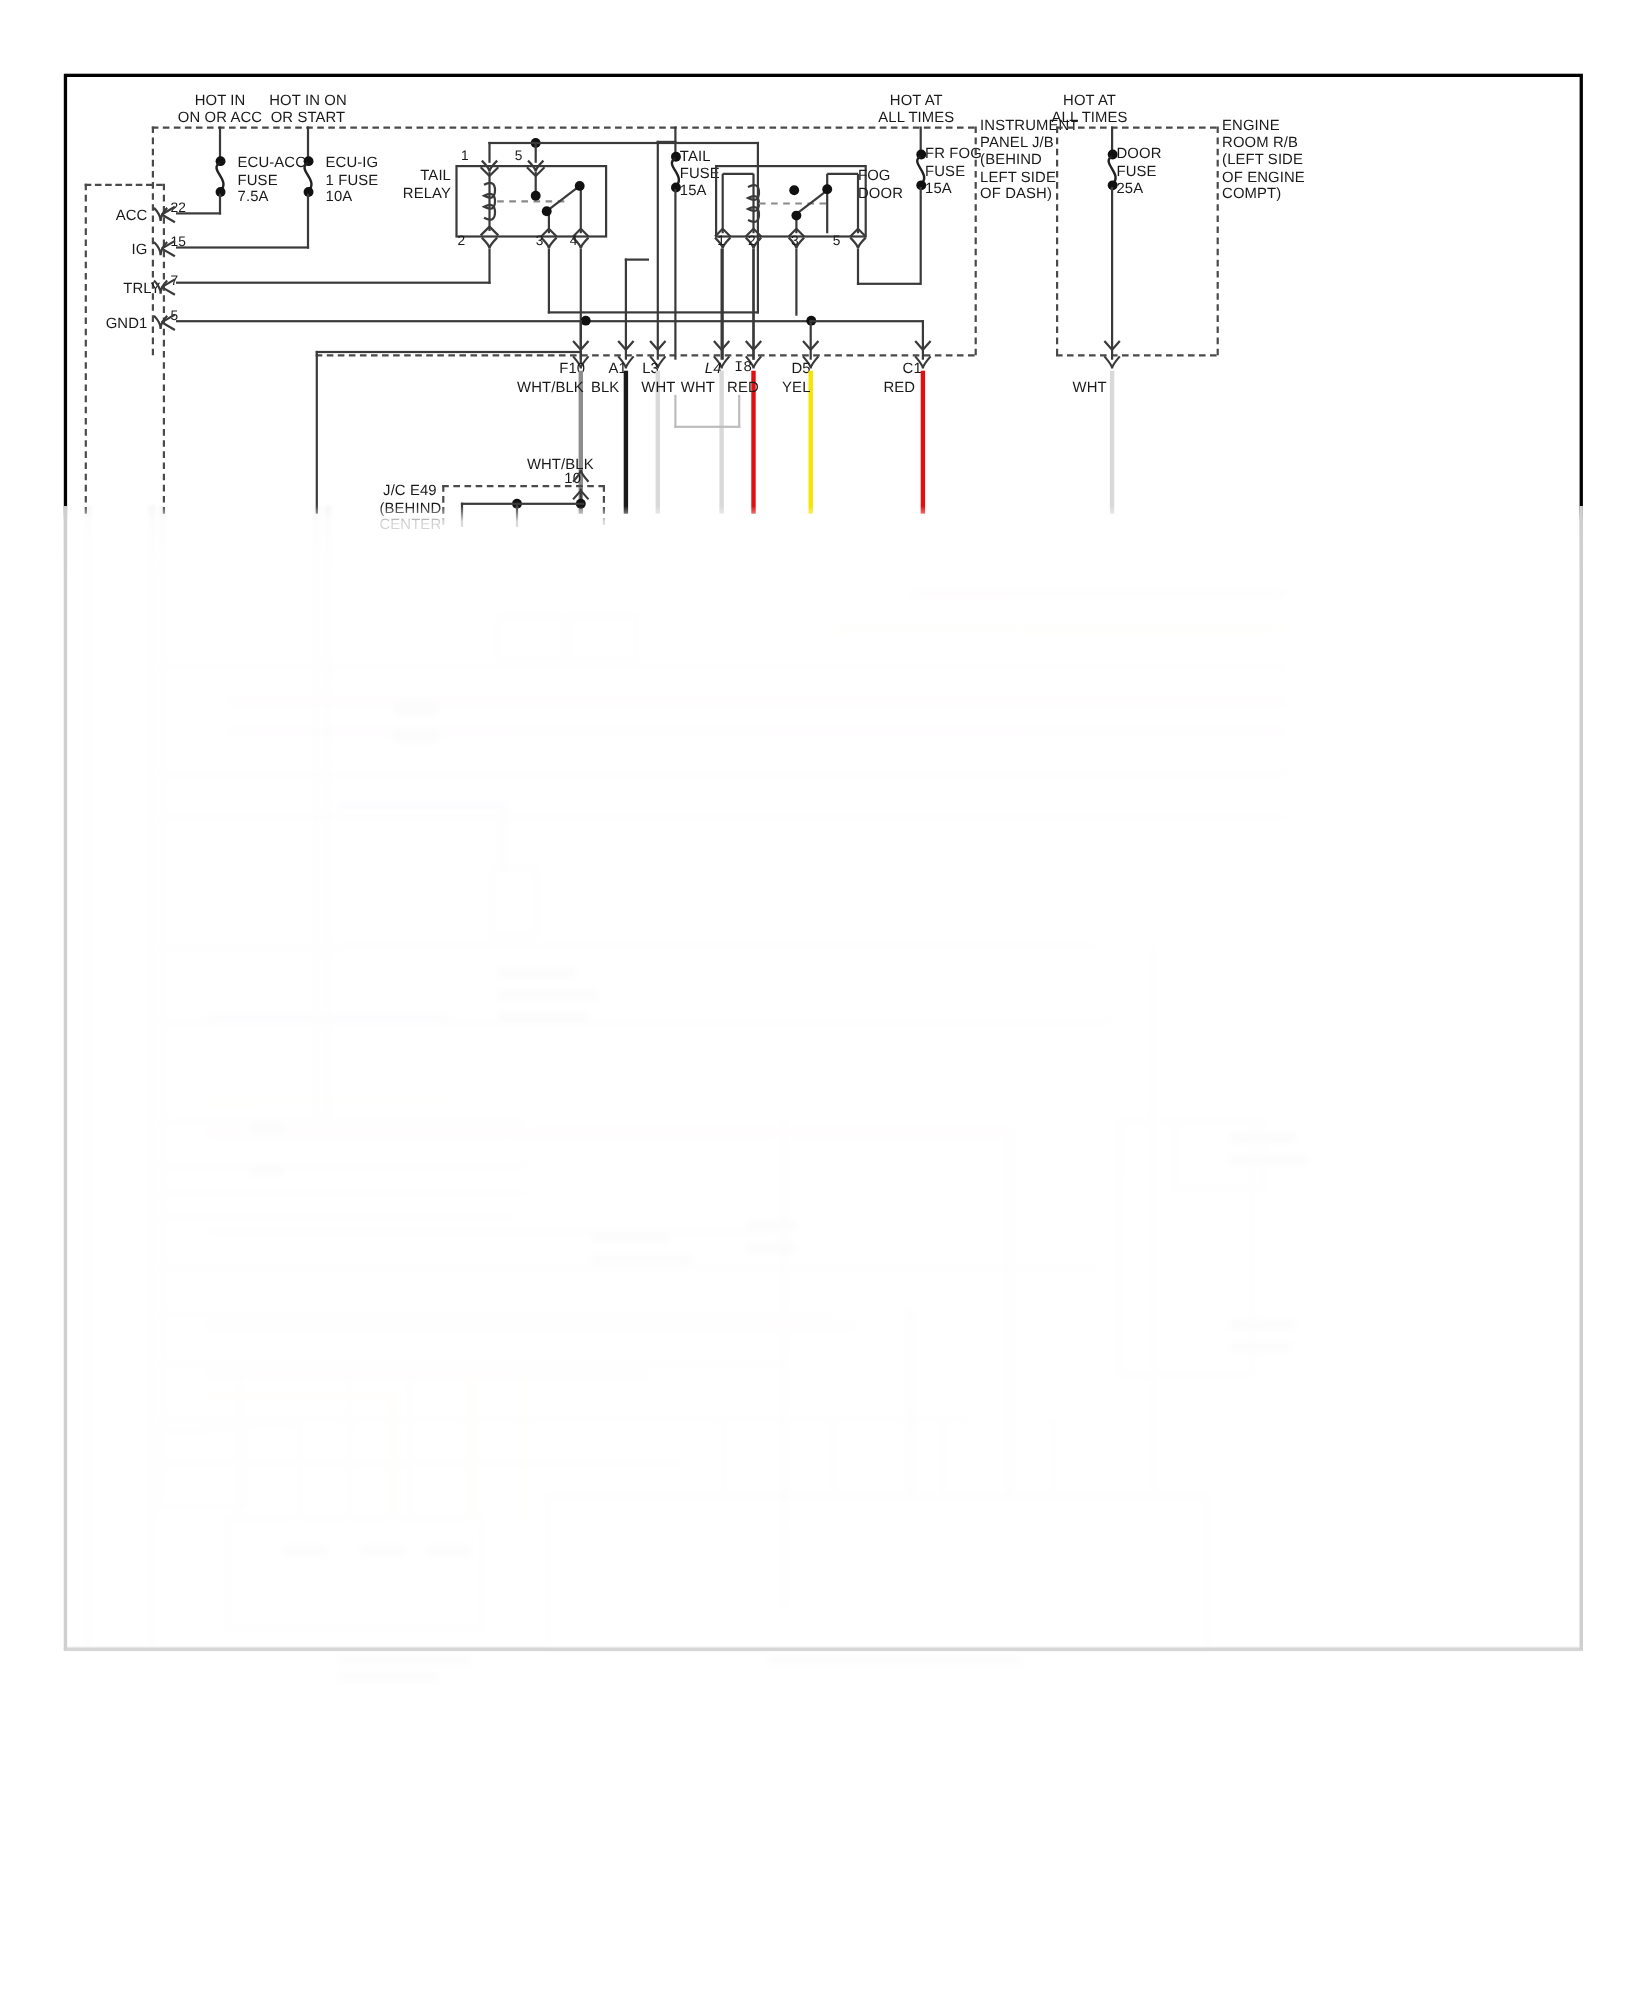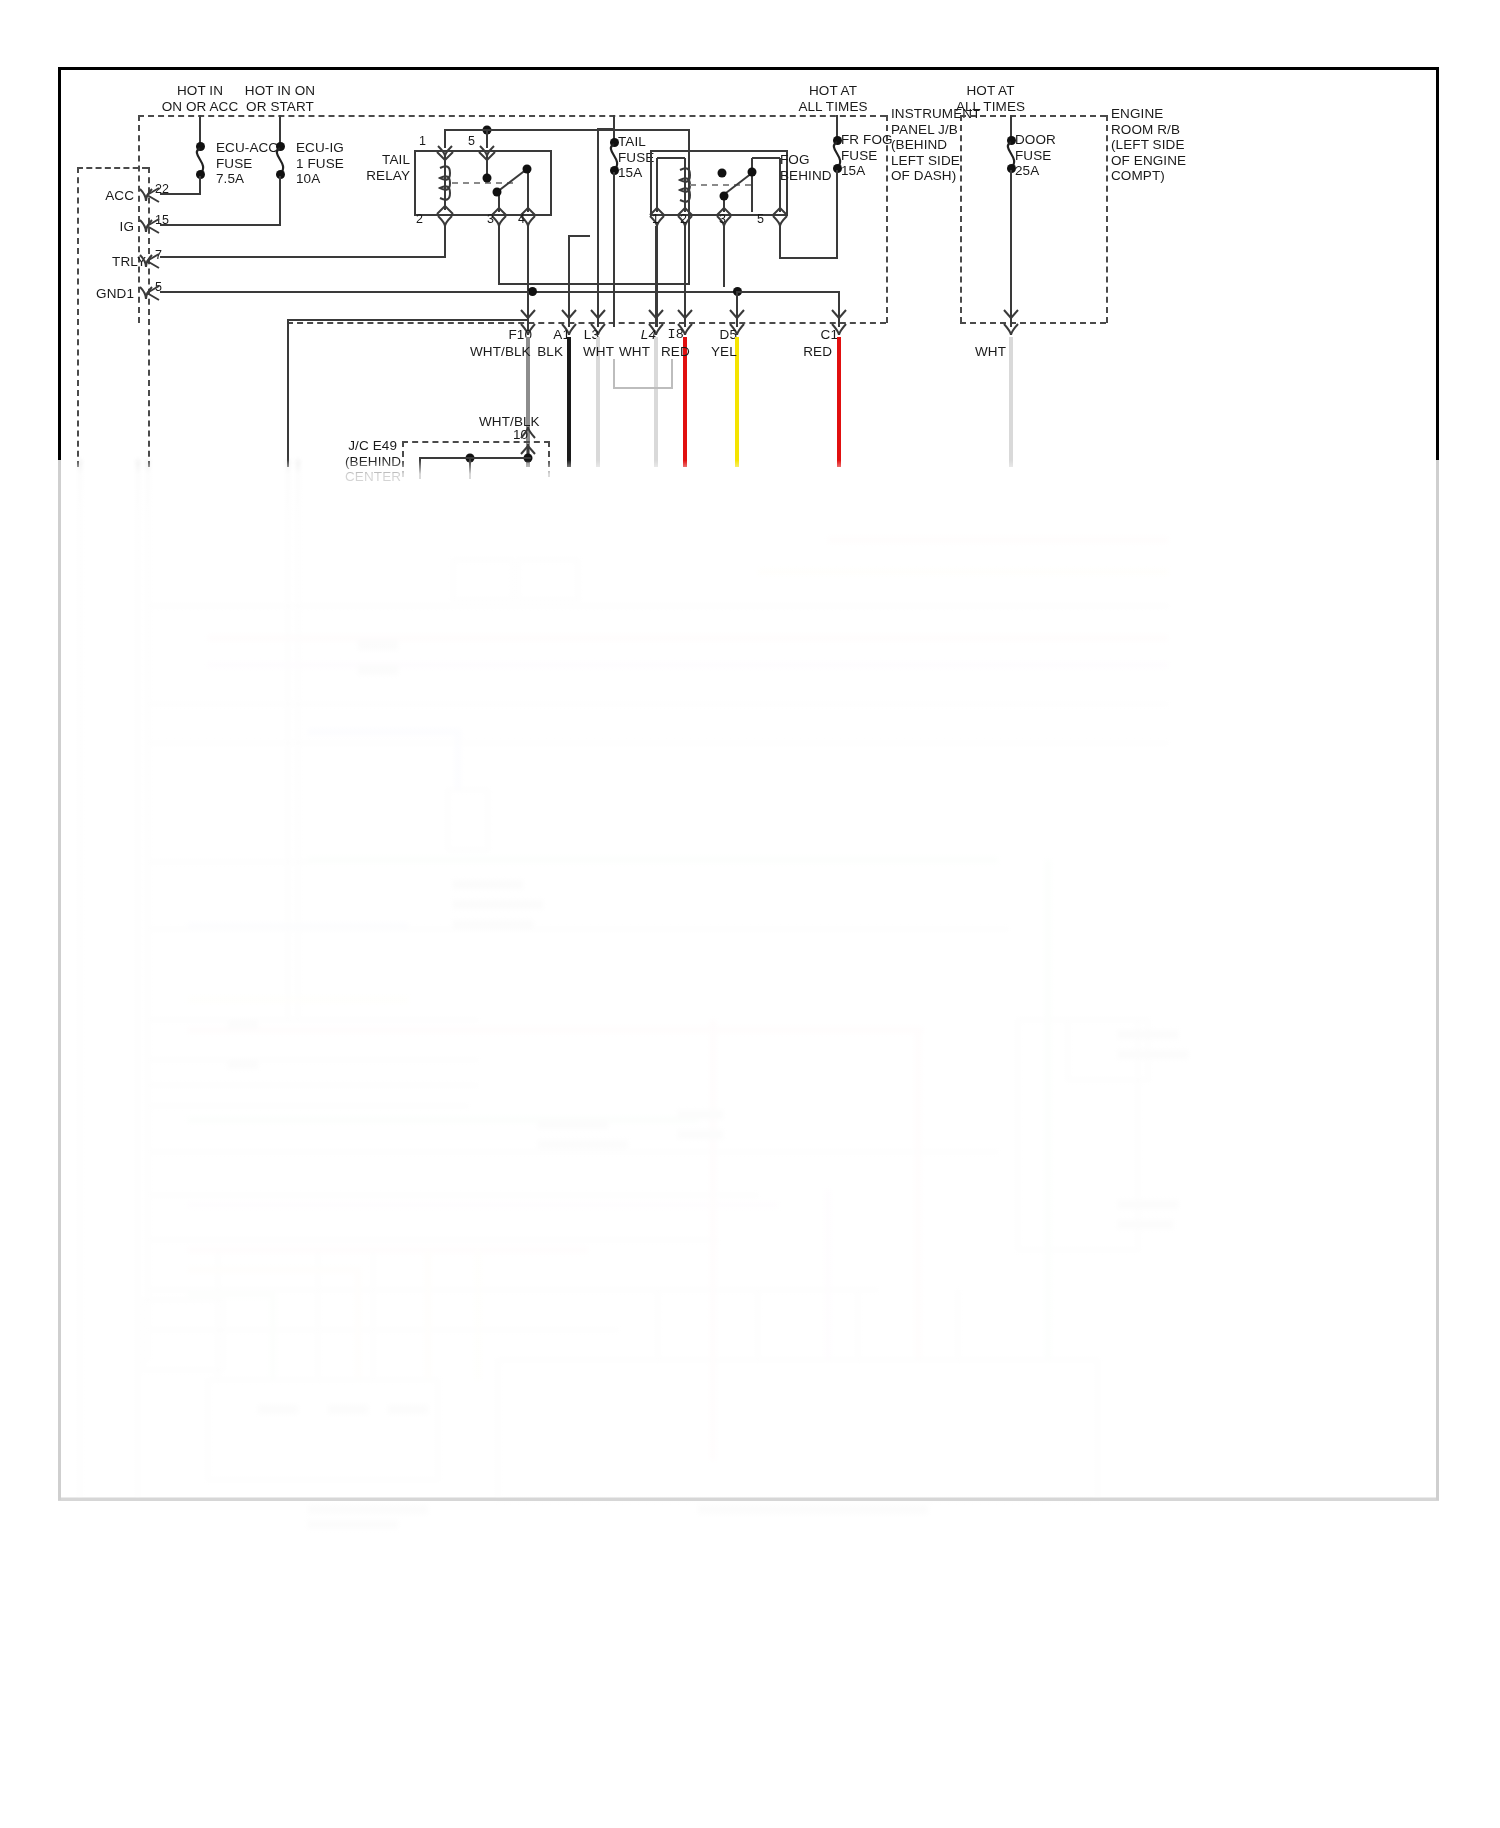--- a/index.html
+++ b/index.html
@@ -180,21 +180,21 @@
     <path d="M14 0 C3 6 25 16 14 26" stroke="#222" stroke-width="2.2" fill="none"></path>
   </svg>
   <div class="dot" style="left:610px;top:166px;"></div>
   <div class="txt" style="left:618px;top:134px;">TAIL
 FUSE</div>
   <div class="txt" style="left:618px;top:165px;">15A</div>
   <div class="ln vl" style="left:613px;top:172px;height:155px;"></div>
 
   <div class="box" style="left:650px;top:150px;width:138px;height:66px;"></div>
   <div class="txt" style="left:780px;top:152px;width:60px;">FOG
-BEHIND</div>
+DOOR</div>
   <svg style="left:0;top:0;width:1500px;height:400px;">
     <g stroke="#3a3a3a" stroke-width="2" fill="none">
       <path d="M657 158 l0 54 M657 158 l28 0 M685 158 l0 54"></path>
       <path d="M657 208 l7 7 M657 208 l-7 7"></path>
       <path d="M685 208 l7 7 M685 208 l-7 7"></path>
       <path d="M680 170 q10 -5 10 5 q0 10 -10 5 q10 -5 10 5 q0 10 -10 5 q10 -5 10 5 q0 10 -10 5"></path>
       <path d="M690 185 l62 0" stroke-dasharray="6 5" stroke="#8a8a8a"></path>
       <path d="M722 196 l30 -23"></path>
       <path d="M724 198 l0 14"></path>
       <path d="M724 208 l7 7 M724 208 l-7 7"></path>

